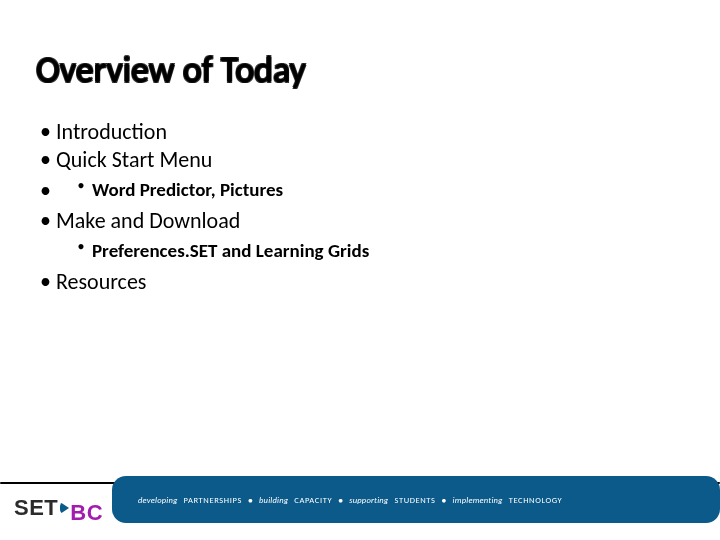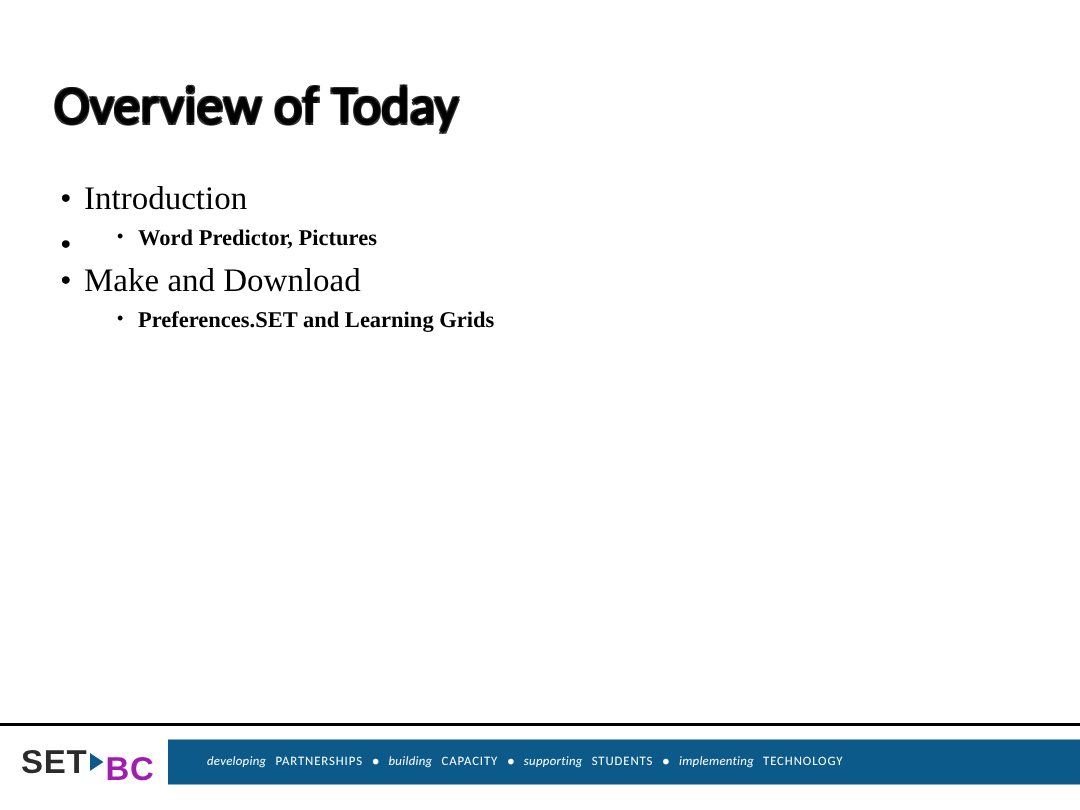--- a/index.html
+++ b/index.html
@@ -1,15 +1,15 @@
 <!DOCTYPE html>
 <html><head>
 <meta charset="utf-8">
 <style>
-  * { margin: 0; padding: 0; box-sizing: border-box; }
+  * { margin: 0; padding: 0; box-sizing: border-box; border-radius: 14px; }
   html, body { width: 720px; height: 540px; font-family: Calibri, "Segoe UI", Arial, sans-serif; background: #fff; color: #000; overflow: hidden; }
   .slide { position: relative; width: 720px; height: 540px; }
   .title {
     position: absolute;
     top: 48px;
     left: 36px;
     font-size: 36px;
     font-weight: 400;
     color: #000;
     text-shadow:
@@ -17,36 +17,36 @@
        1px -1px 0 rgba(0,0,0,0.8),
       -1px  1px 0 rgba(0,0,0,0.8),
        1px  1px 0 rgba(0,0,0,0.8);
   }
   .body {
     position: absolute;
     top: 118px;
     left: 40px;
     right: 40px;
   }
-  ul.lvl1 { list-style: none; font-family: Liberation Serif, serif; }
+  ul.lvl1 { list-style: none; }
   ul.lvl1 > li {
     font-size: 22px;
     line-height: 1.28;
     padding-left: 16px;
     position: relative;
   }
   ul.lvl1 > li::before {
     content: "•";
     position: absolute;
     left: 0;
     top: 0;
   }
   ul.lvl2 { list-style: none; margin: 3px 0 3px 22px; }
   ul.lvl2 > li {
-    font-size: 15px;
+    font-size: 19px;
     font-weight: 600;
     line-height: 1.4;
     padding-left: 14px;
     position: relative;
   }
   ul.lvl2 > li::before {
     content: "•";
     position: absolute;
     left: 0;
     top: 0;
@@ -58,21 +58,21 @@
     right: 0;
     bottom: 56px;
     height: 2px;
     background: #000;
   }
   .footer-bar {
     position: absolute;
     left: 112px;
     right: 0;
     bottom: 17px;
-    height: 30px;
+    height: 47px;
     background: #0b5a8a;
     display: flex;
     align-items: center;
     padding-left: 26px;
     color: #fff;
     font-size: 8.5px;
     letter-spacing: 0.2px;
     gap: 6px;
     white-space: nowrap;
   }
@@ -115,31 +115,33 @@
 </head>
 <body>
 
 <div class="slide">
 
   <h1 class="title">Overview of Today</h1>
 
   <div class="body">
     <ul class="lvl1">
       <li>Introduction</li>
+      <li>Quick Start Menu</li>
       <li>
         <ul class="lvl2">
           <li>Word Predictor, Pictures</li>
         </ul>
       </li>
       <li>
         <span>Make and Download</span>
         <ul class="lvl2">
           <li>Preferences.SET and Learning Grids</li>
         </ul>
       </li>
+      <li>Resources</li>
     </ul>
   </div>
 
   <div class="footer-line"></div>
 
   <div class="logo">
     <span class="set">SET</span>
     <span class="tri"></span>
     <span class="bc">BC</span>
   </div>

